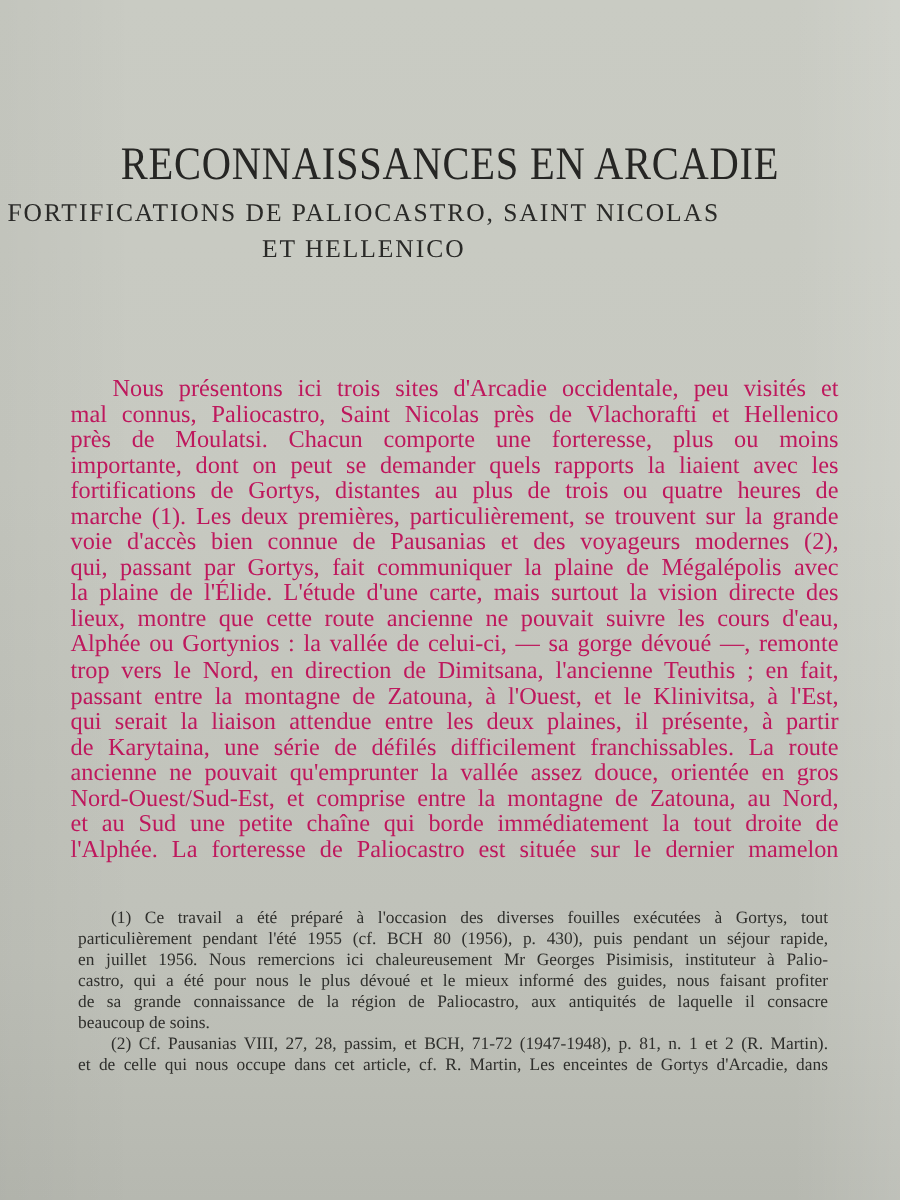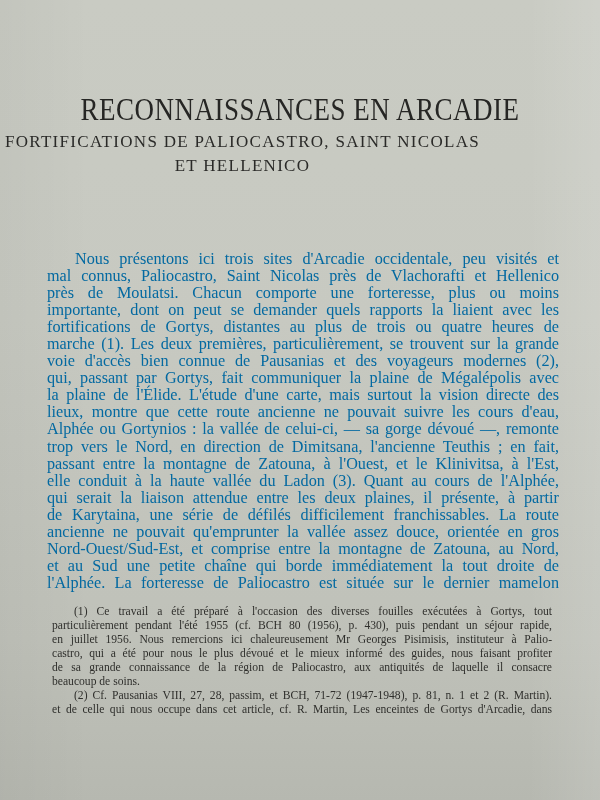--- a/index.html
+++ b/index.html
@@ -21,21 +21,21 @@
       transform: scaleY(1.15); transform-origin: top center;
     }
     .subtitle {
       position: absolute; left: 0; width: 485px; top: 130px;
       text-align: center; font-family: "Liberation Serif", serif;
       font-size: 17px; letter-spacing: 1.3px; color: #2a2a28; line-height: 24px;
     }
     .body-text {
       position: absolute; left: 47px; width: 512px; top: 251px;
       font-family: "Liberation Serif", serif; font-size: 16.2px; line-height: 17.05px;
-      color: #0369a1;
+      color: #be185d;
     }
     .body-text .line { white-space: nowrap; text-align: justify; text-align-last: justify; display: block; height: 17.05px; }
     .body-text .line.first { padding-left: 28px; }
     .footnotes {
       position: absolute; left: 52px; width: 500px; top: 605px;
       font-family: "Liberation Serif", serif; font-size: 11.6px; line-height: 14px;
       color: #2f2f2c;
     }
     .footnotes .line { display: block; white-space: nowrap; text-align: justify; text-align-last: justify; height: 14px; }
     .footnotes .line.indent { padding-left: 22px; }
@@ -60,21 +60,20 @@
   <span class="line">importante, dont on peut se demander quels rapports la liaient avec les</span>
   <span class="line">fortifications de Gortys, distantes au plus de trois ou quatre heures de</span>
   <span class="line">marche (1). Les deux premières, particulièrement, se trouvent sur la grande</span>
   <span class="line">voie d'accès bien connue de Pausanias et des voyageurs modernes (2),</span>
   <span class="line">qui, passant par Gortys, fait communiquer la plaine de Mégalépolis avec</span>
   <span class="line">la plaine de l'Élide. L'étude d'une carte, mais surtout la vision directe des</span>
   <span class="line">lieux, montre que cette route ancienne ne pouvait suivre les cours d'eau,</span>
   <span class="line">Alphée ou Gortynios : la vallée de celui-ci, — sa gorge dévoué —, remonte</span>
   <span class="line">trop vers le Nord, en direction de Dimitsana, l'ancienne Teuthis ; en fait,</span>
   <span class="line">passant entre la montagne de Zatouna, à l'Ouest, et le Klinivitsa, à l'Est,</span>
-  <span class="line">elle conduit à la haute vallée du Ladon (3). Quant au cours de l'Alphée,</span>
   <span class="line">qui serait la liaison attendue entre les deux plaines, il présente, à partir</span>
   <span class="line">de Karytaina, une série de défilés difficilement franchissables. La route</span>
   <span class="line">ancienne ne pouvait qu'emprunter la vallée assez douce, orientée en gros</span>
   <span class="line">Nord-Ouest/Sud-Est, et comprise entre la montagne de Zatouna, au Nord,</span>
   <span class="line">et au Sud une petite chaîne qui borde immédiatement la tout droite de</span>
   <span class="line">l'Alphée. La forteresse de Paliocastro est située sur le dernier mamelon</span>
 </div>
 
 <div class="footnotes">
   <div>

